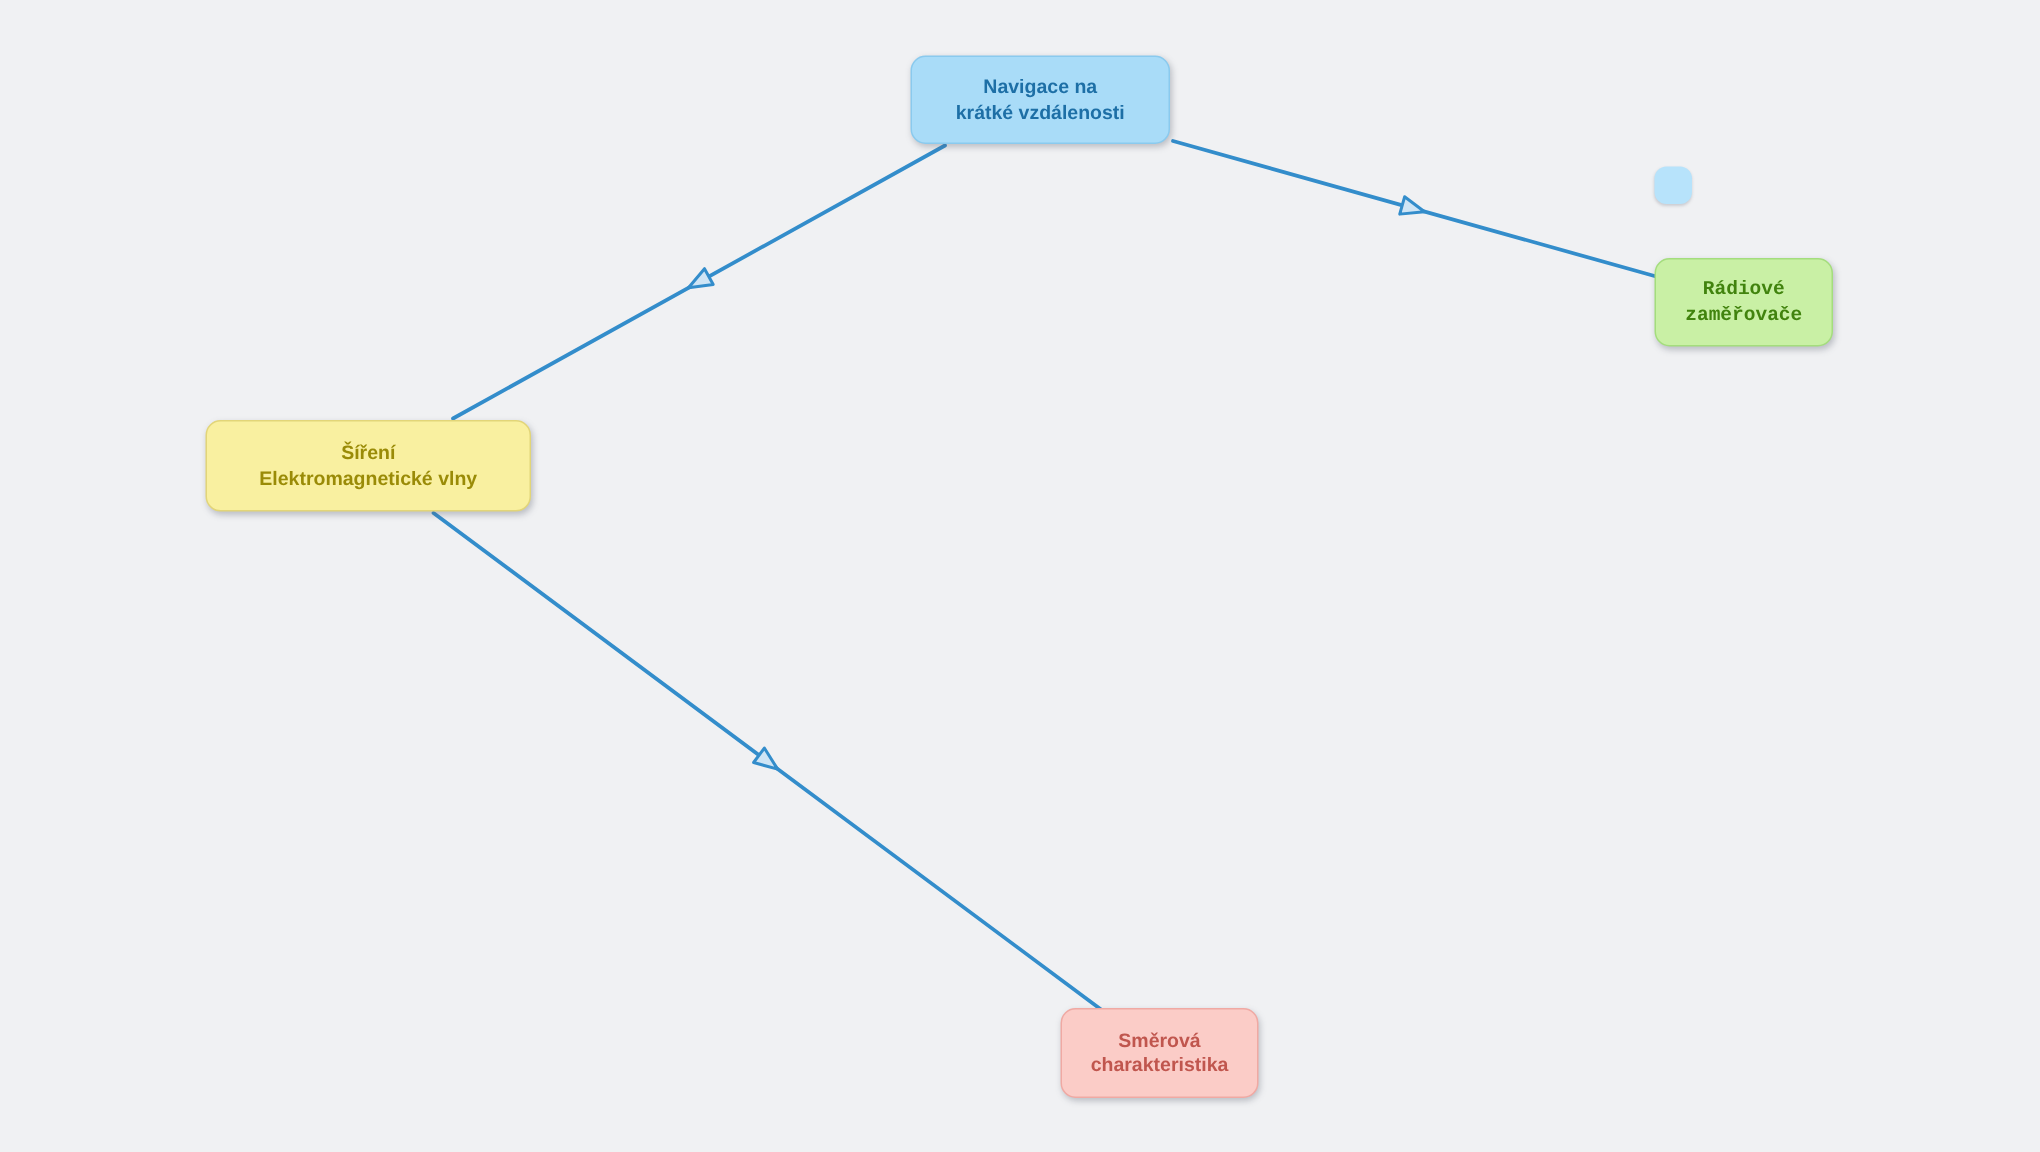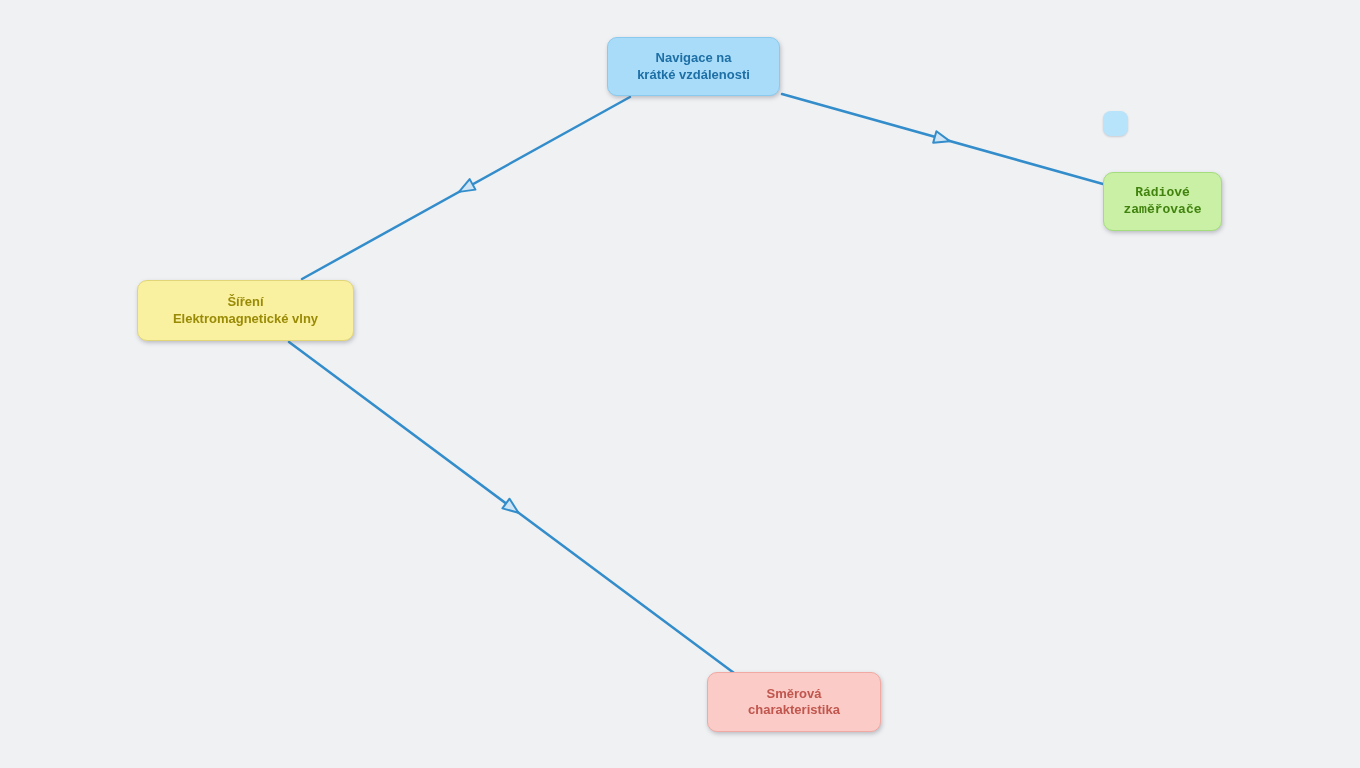--- a/index.html
+++ b/index.html
@@ -56,21 +56,21 @@
   }
   #node-radiove {
     left: 1103px; top: 172px; width: 119px; height: 59px;
     background: #c9f0a5; border-color: #a4dd7d; color: #41830e;
   }
   #node-sireni {
     left: 137px; top: 280px; width: 217px; height: 61px;
     background: #f9f0a0; border-color: #e2d578; color: #9a8b07;
   }
   #node-smerova {
-    left: 707px; top: 672px; width: 174px; height: 60px;
+    left: 707px; top: 672px; width: 132px; height: 60px;
     background: #fbccc7; border-color: #f0a9a3; color: #c0564e;
   }
   #small-node {
     position: absolute;
     left: 1103px; top: 111px; width: 25px; height: 25px;
     background: #b7e3fb;
     border-radius: 8px;
     box-shadow: 0 1px 2px rgba(90, 95, 110, 0.25);
     cursor: pointer;
   }

